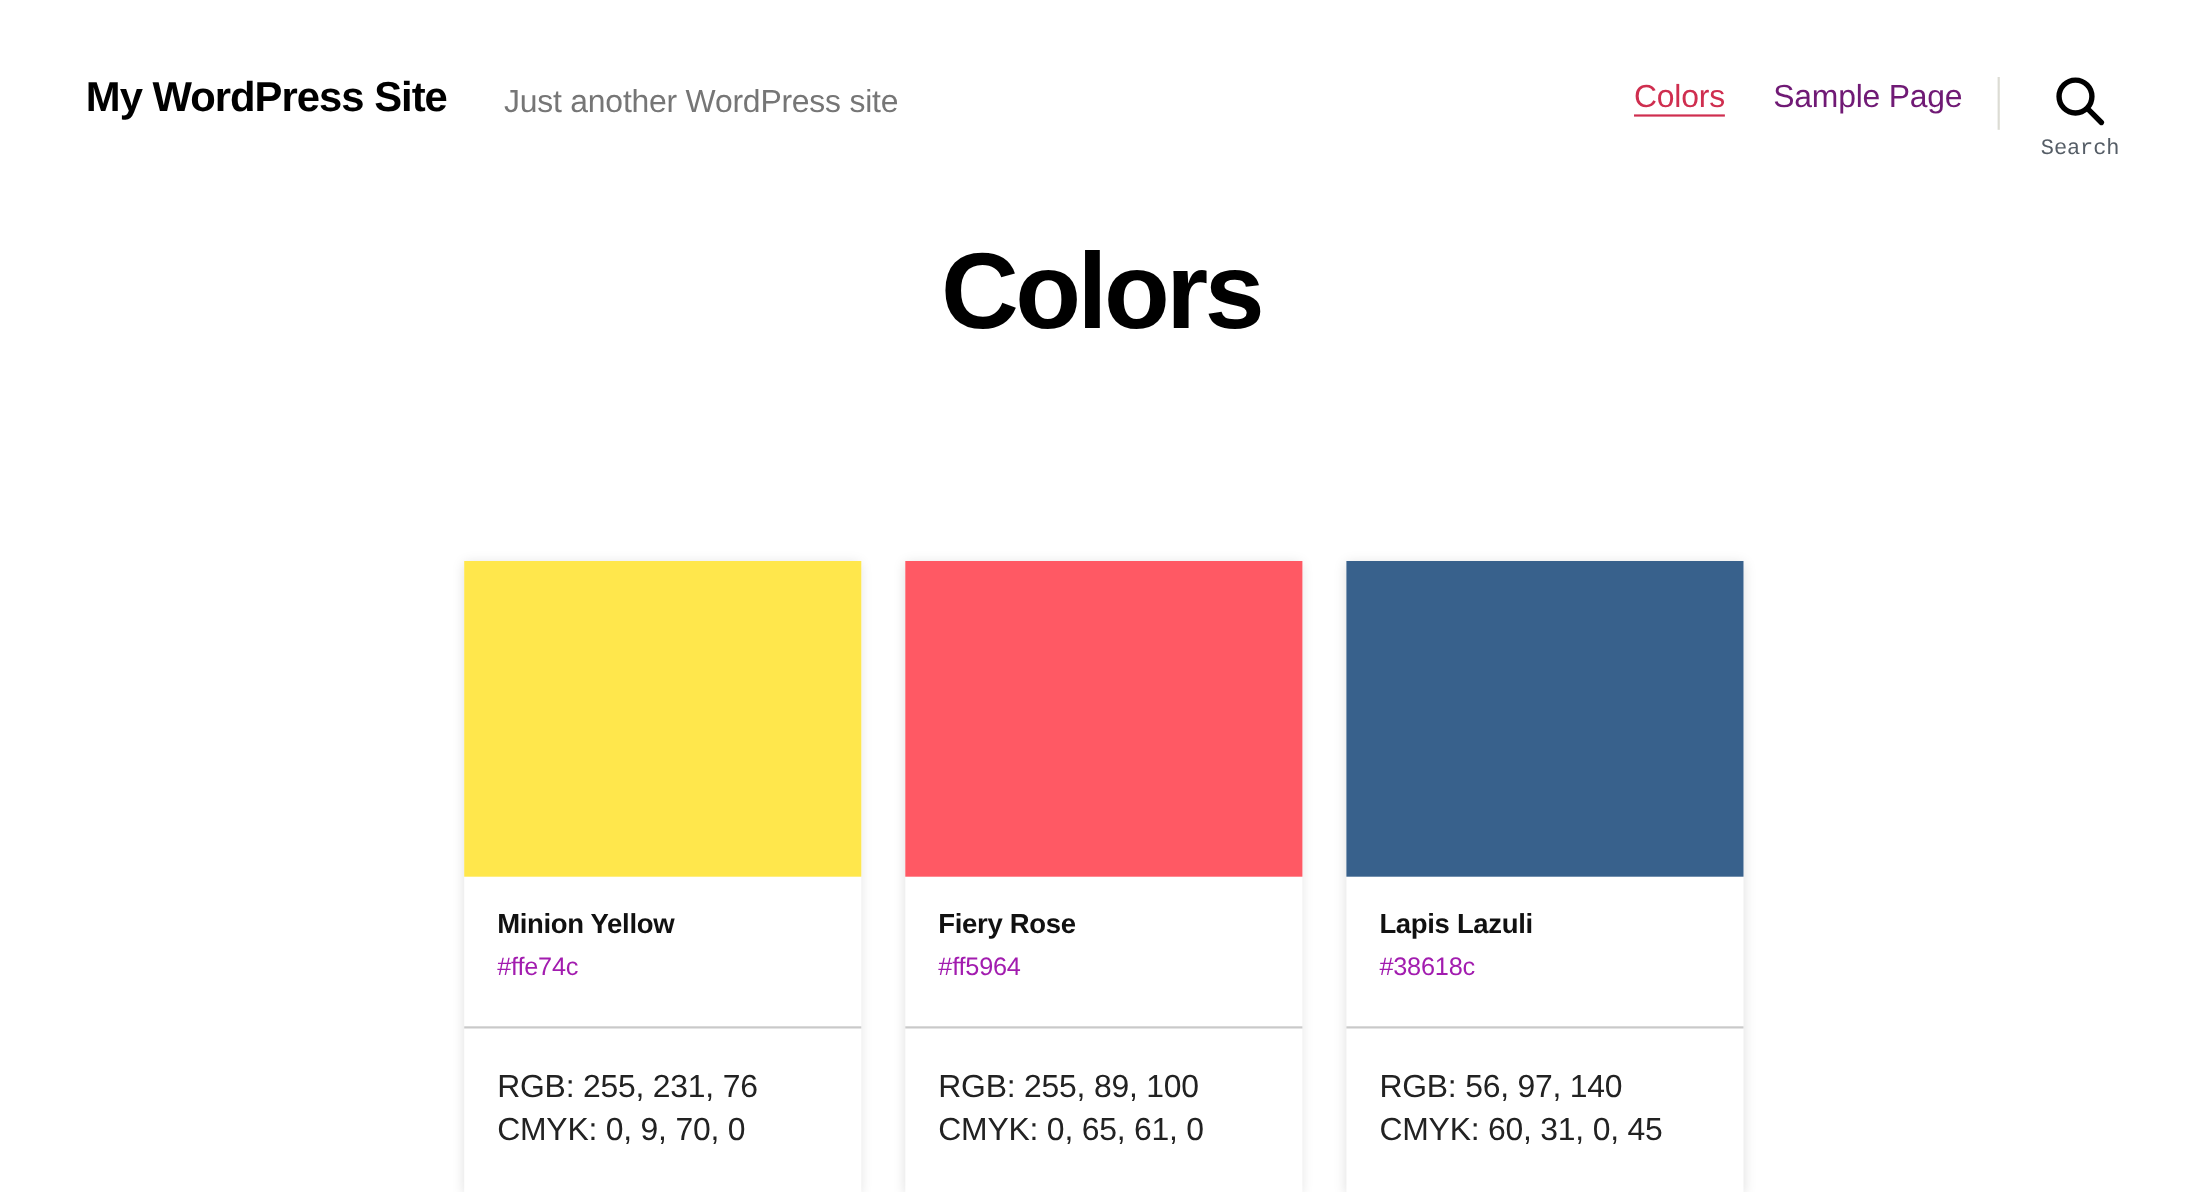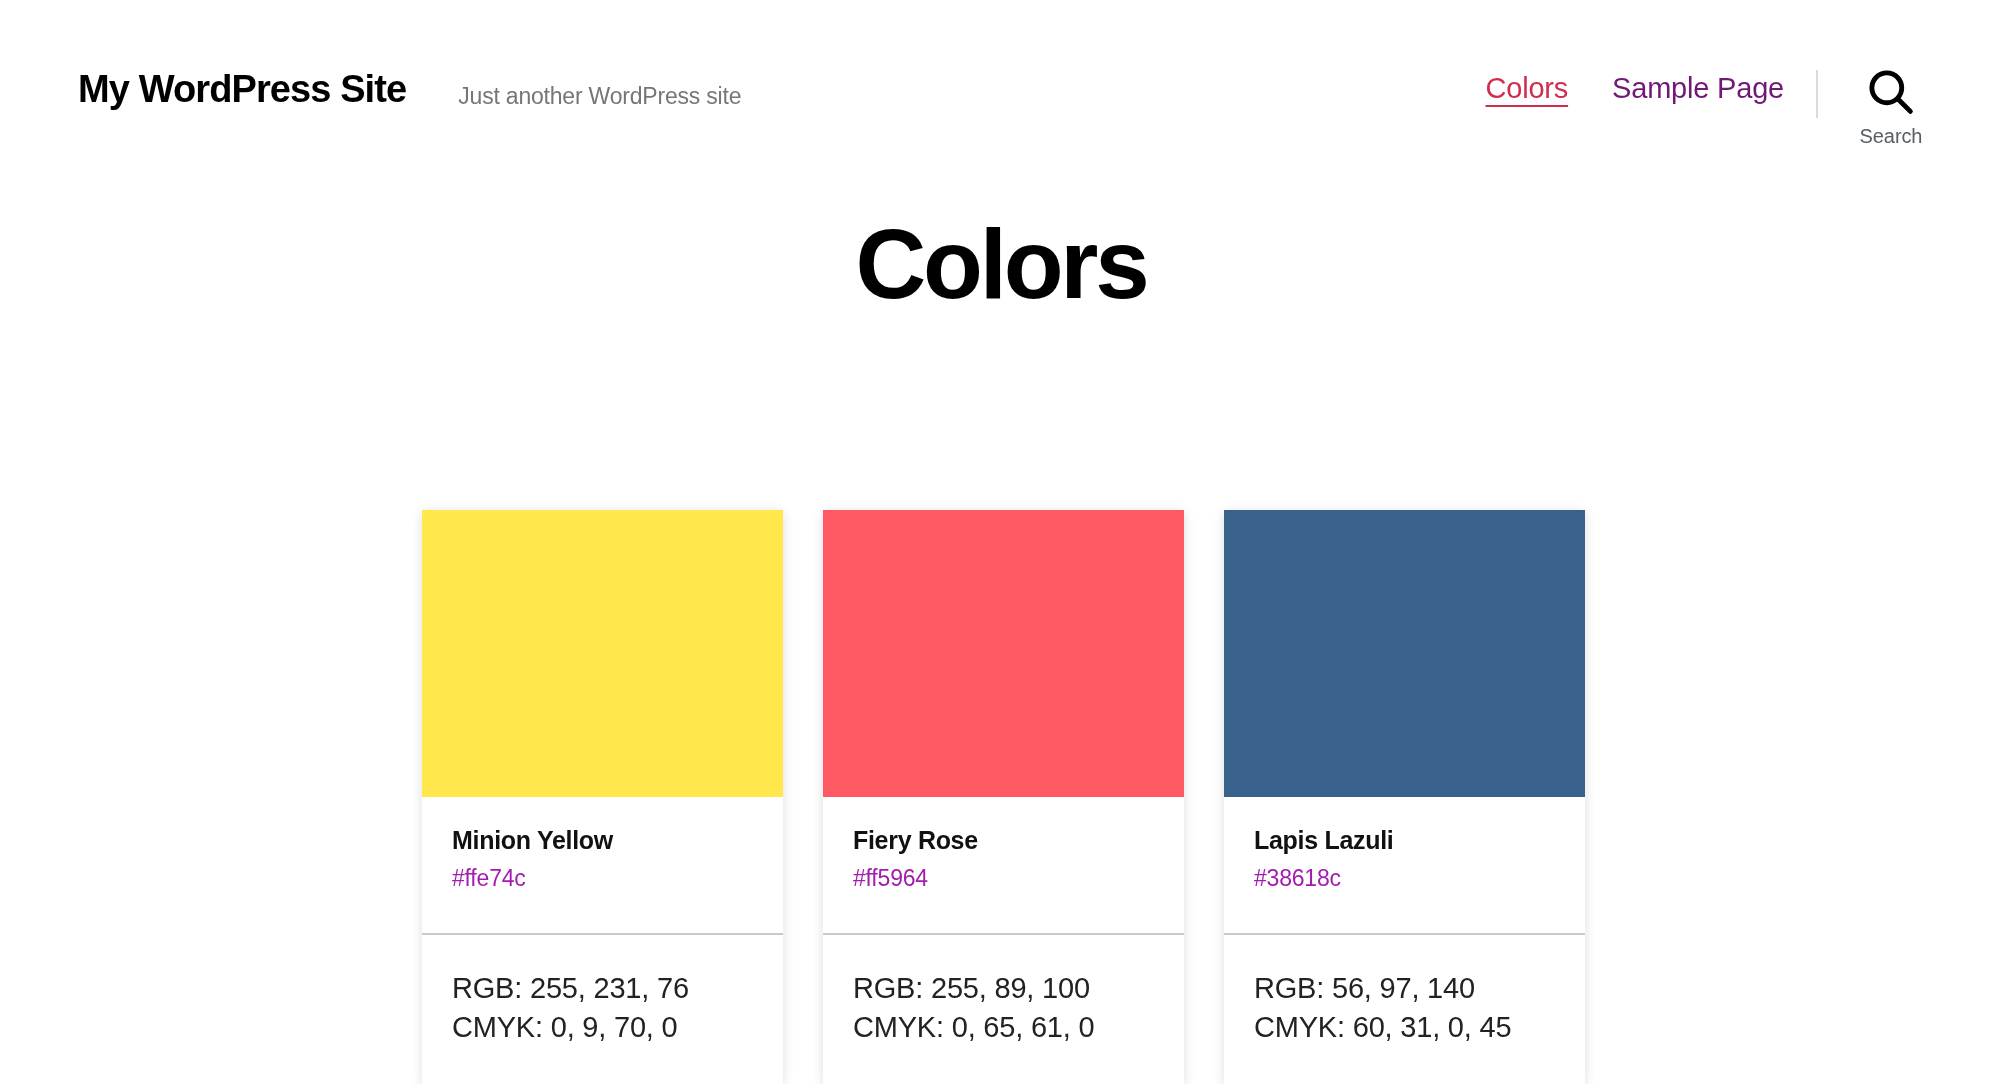--- a/index.html
+++ b/index.html
@@ -36,21 +36,21 @@
   .site-title {
     font-size: 38px;
     font-weight: 700;
     letter-spacing: -0.9px;
     color: #000000;
     line-height: 1;
     text-decoration: none;
     display: inline-block;
   }
   .site-description {
-    font-size: 23px;
+    font-size: 29px;
     font-weight: 400;
     color: #767676;
     line-height: 1;
     letter-spacing: -0.2px;
     display: inline-block;
   }
   .primary-nav {
     position: absolute;
     right: 218px;
     top: 74px;
@@ -89,20 +89,21 @@
     top: 64px;
     width: 110px;
     display: flex;
     flex-direction: column;
     align-items: center;
     gap: 6px;
     cursor: pointer;
     background: none;
     border: 0;
     padding: 0;
+    font-family: Liberation Mono, monospace;
   }
   .search-toggle svg { display: block; }
   .search-label {
     font-size: 20px;
     color: #555d66;
     font-weight: 400;
     line-height: 1;
     letter-spacing: -0.1px;
   }
 

